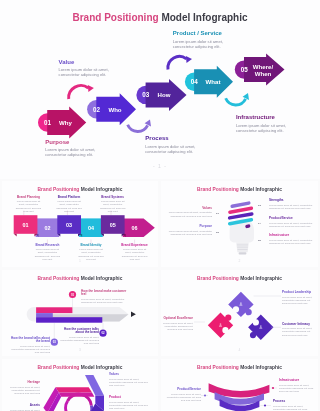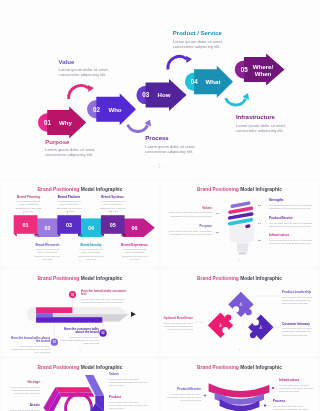--- a/index.html
+++ b/index.html
@@ -36,20 +36,21 @@
 .tcap .h{font-weight:700;font-size:3.1px;line-height:3.6px;margin-bottom:1.3px;letter-spacing:0.01px;}
 .tcap .b{font-size:2.45px;line-height:3.1px;color:#A4A4B0;}
 .tsvg{position:absolute;left:0;top:0;}
 .tmk{position:absolute;font-size:2.5px;font-weight:700;color:#6A6A7A;}
 
 </style>
 </head>
 <body>
 
 <div class="slide" id="hero">
+  <div class="hero-title"><span class="ac">Brand Positioning</span> <span>Model Infographic</span></div>
   <svg id="heroart" viewBox="0 0 320 179" width="320" height="179">
     <g fill="none" stroke-width="2.9" stroke-linecap="butt">
       <path d="M68.70 99.00 A12.3 12.3 0 0 1 88.30 88.00" stroke="#E32980"></path>
       <path d="M87.8 84.9 L93.9 87.9 L88.4 91.9 Z" fill="#E32980" stroke="none"></path>
       <path d="M127.66 124.76 A11 11 0 0 0 147.60 125.40" stroke="#8B6FD8"></path>
       <path d="M151.0 126.5 L144.6 123.3 L150.0 119.6 Z" fill="#8B6FD8" stroke="none"></path>
       <path d="M168.00 69.50 A11.5 11.5 0 0 1 186.40 58.90" stroke="#5B2FC6"></path>
       <path d="M185.9 55.9 L192.0 58.9 L186.5 62.9 Z" fill="#5B2FC6" stroke="none"></path>
       <path d="M225.66 98.26 A11 11 0 0 0 245.60 98.90" stroke="#24BEDB"></path>
       <path d="M249.0 100.0 L242.6 96.8 L248.0 93.1 Z" fill="#24BEDB" stroke="none"></path>

